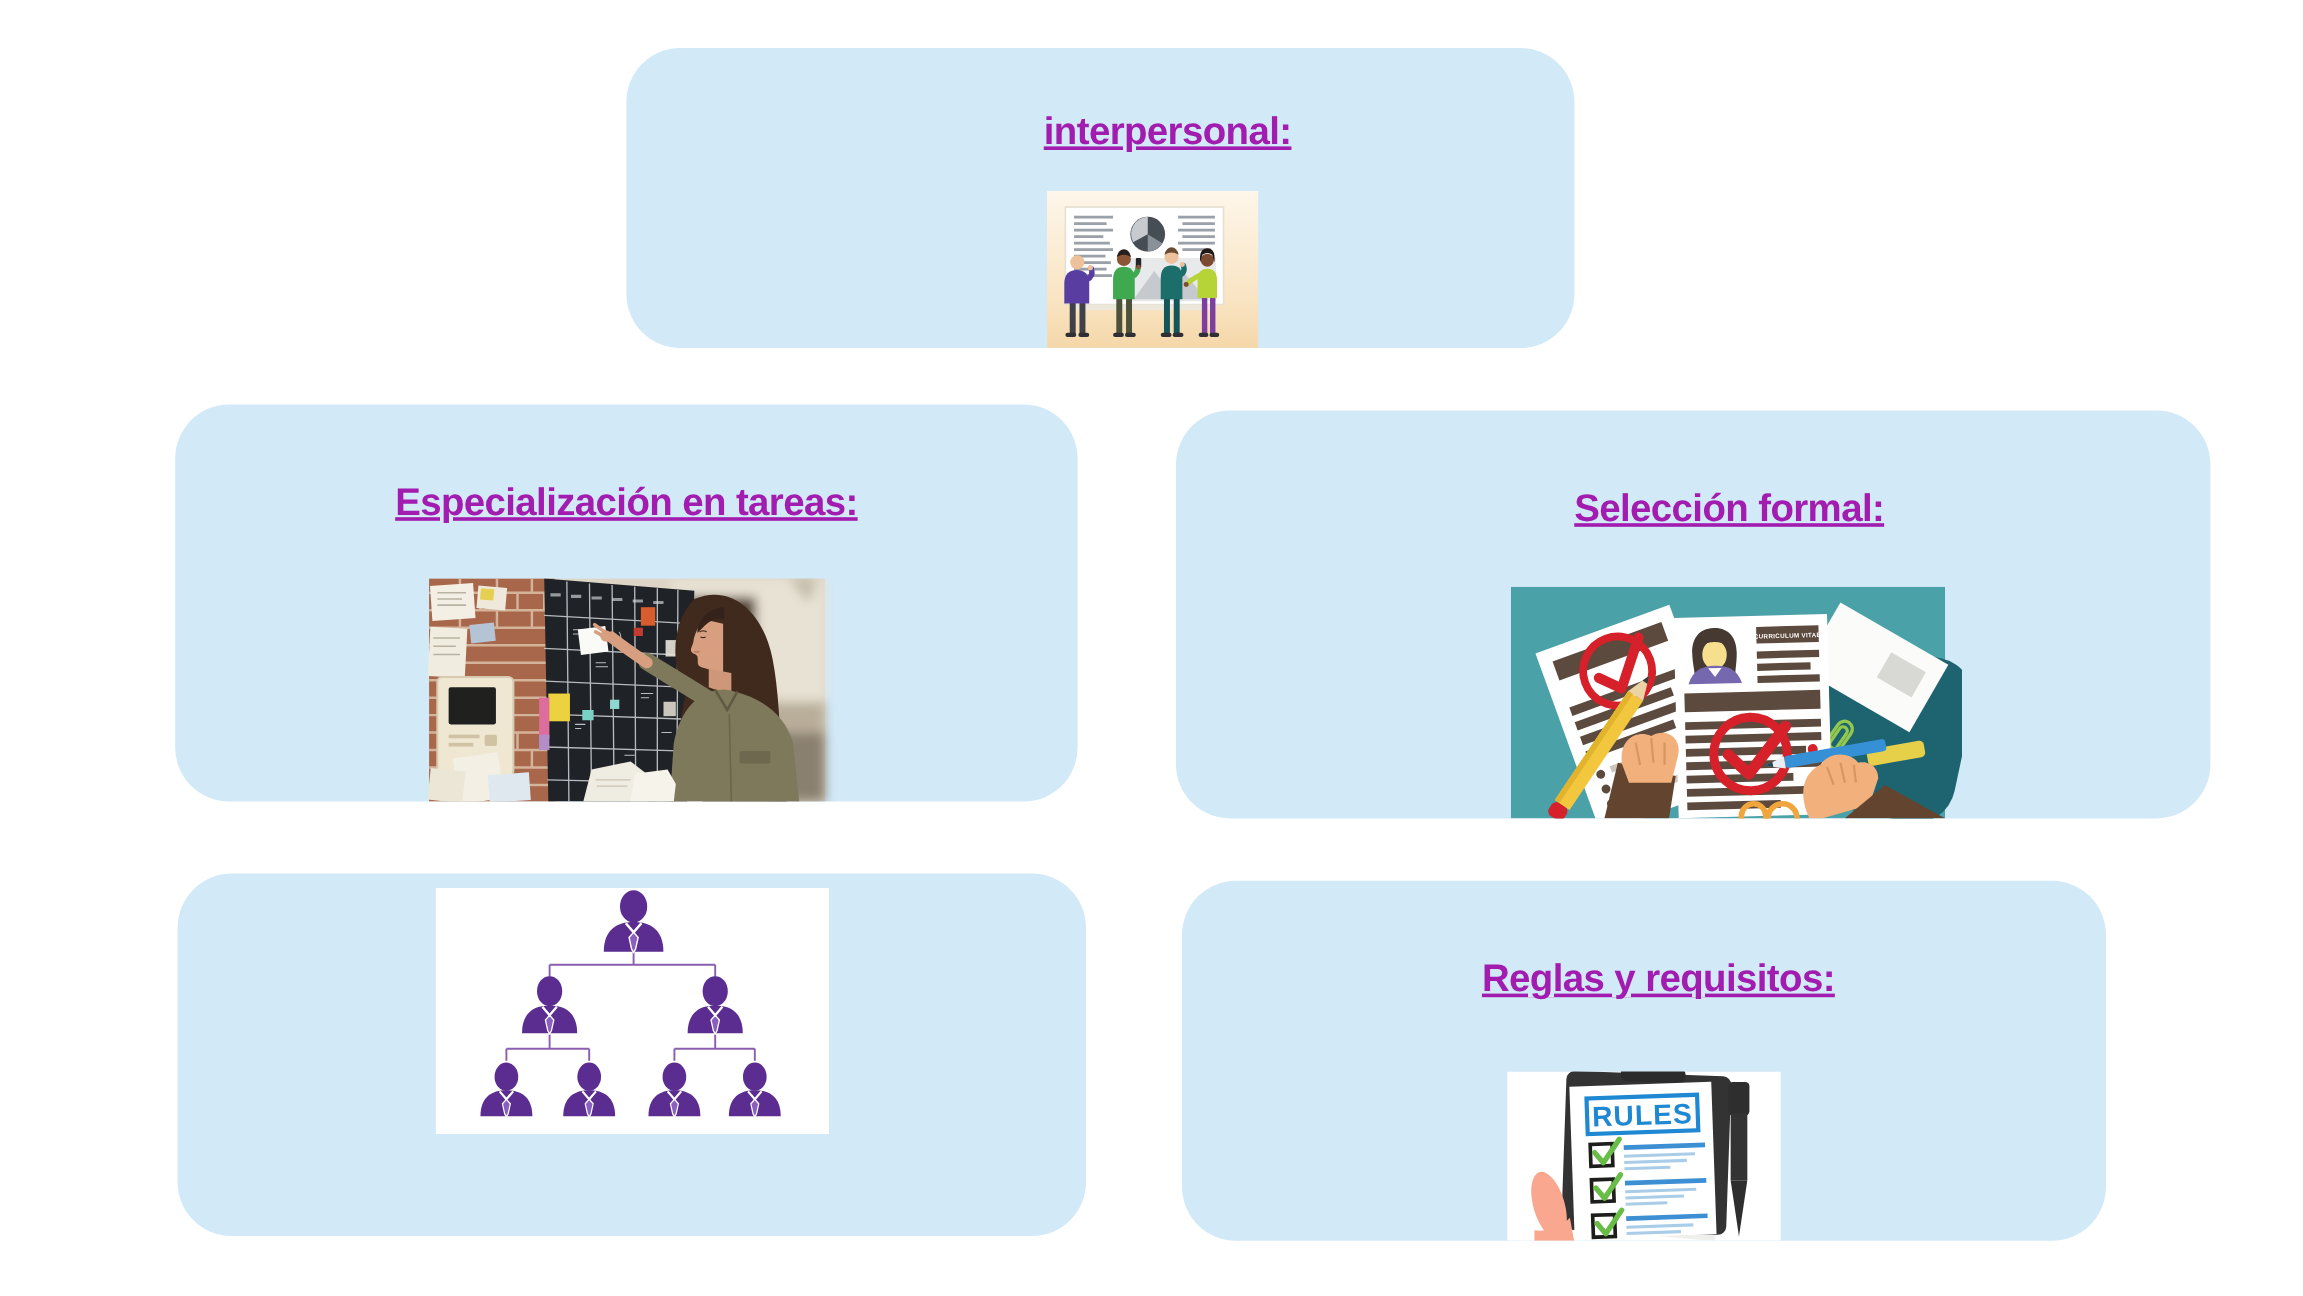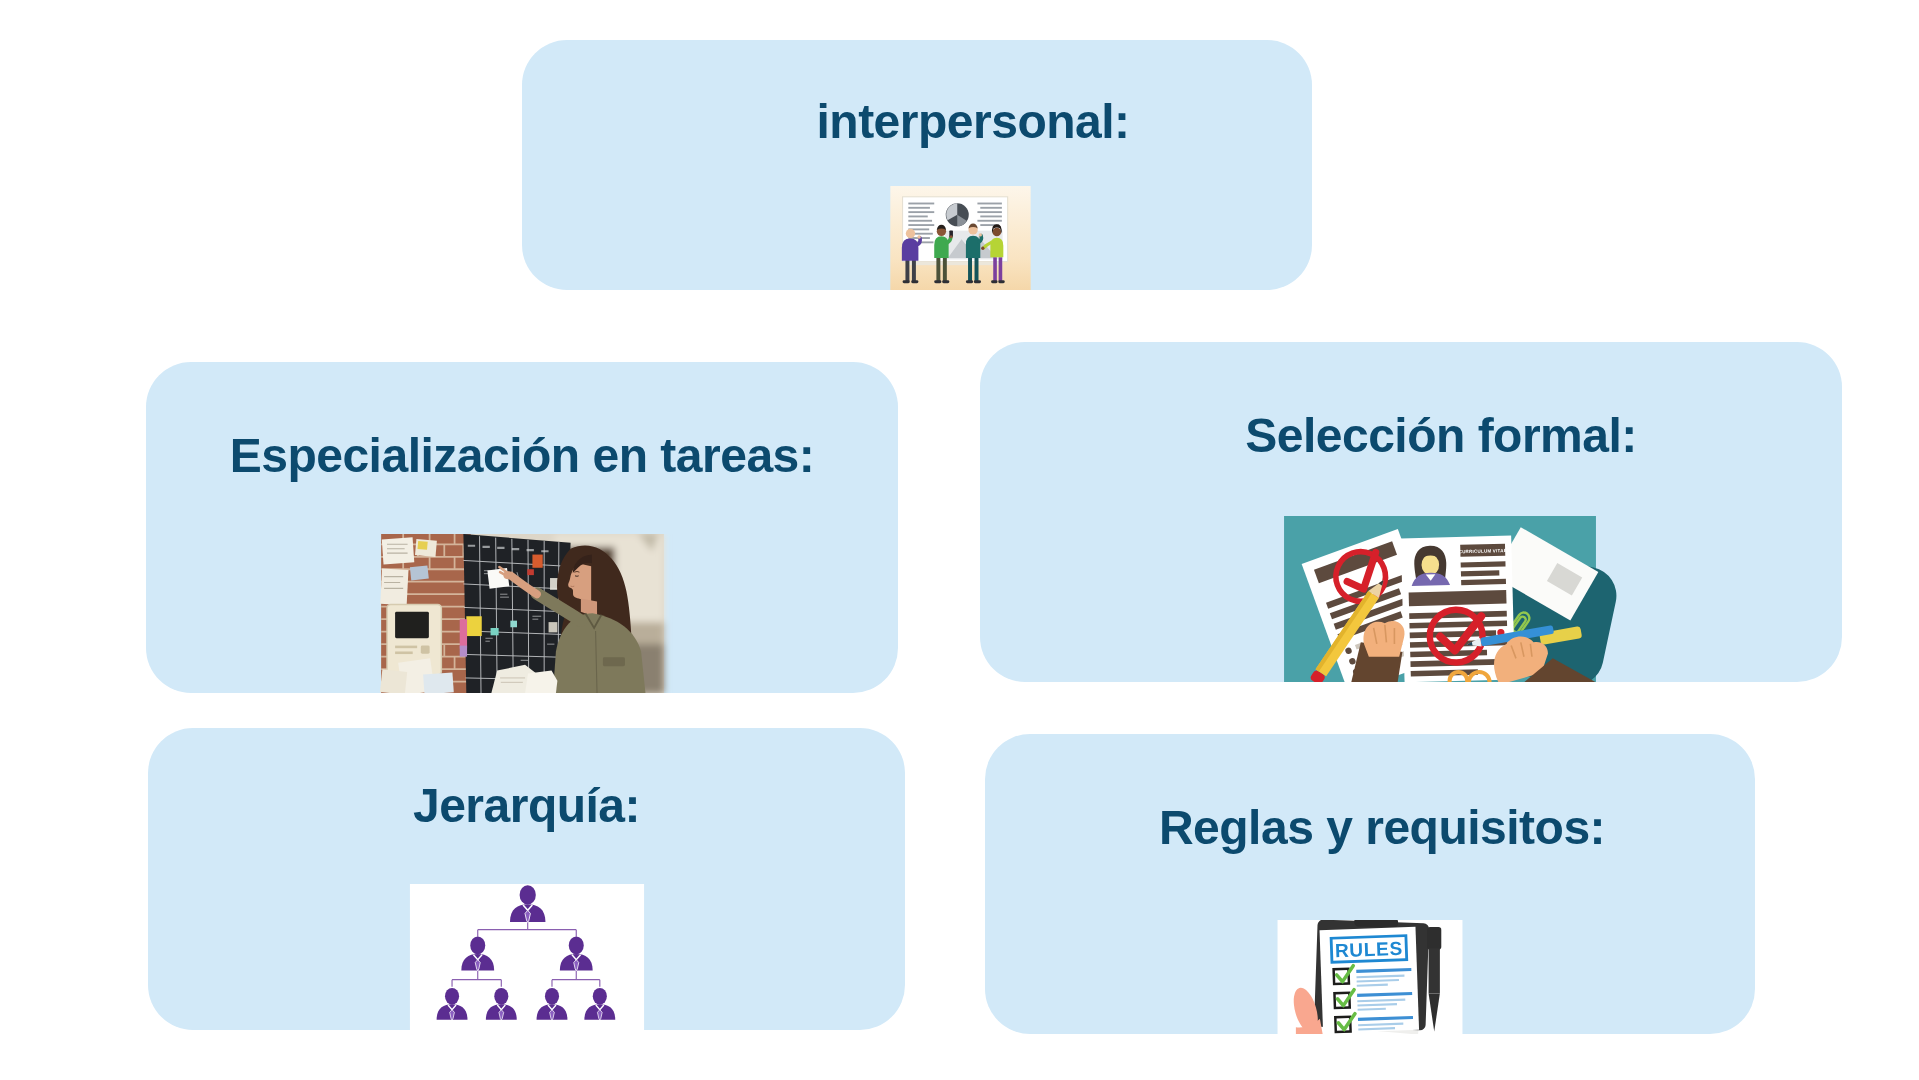--- a/index.html
+++ b/index.html
@@ -8,30 +8,30 @@
     background:#ffffff;
     font-family:"Liberation Sans", sans-serif;
   }
   .card{
     position:absolute;
     background:#d2e9f8;
     border-radius:45px;
     display:flex;flex-direction:column;align-items:center;
   }
   .card-title{
-    font-size:48px;line-height:52px;font-weight:700;color:#0c4a6e;
-    letter-spacing:-0.5px;white-space:nowrap;
+    font-size:32px;line-height:52px;font-weight:700;color:#a21caf;
+    letter-spacing:-0.5px;white-space:nowrap;text-decoration:underline;
   }
   .illo{display:block;}
 
   .card-interpersonal{left:522px;top:40px;width:790px;height:250px;}
   .card-interpersonal .card-title{padding-top:16px;transform:translateX(56px);}
   .card-interpersonal .illo{margin-top:-2px;transform:translateX(43px);}
 
-  .card-especializacion{left:146px;top:337px;width:752px;height:331px;margin-top:25px;}
+  .card-especializacion{left:146px;top:337px;width:752px;height:331px;}
   .card-especializacion .card-title{padding-top:28px;}
   .card-especializacion .illo{margin-top:12px;}
 
   .card-seleccion{left:980px;top:342px;width:862px;height:340px;}
   .card-seleccion .card-title{padding-top:28px;transform:translateX(30px);}
   .card-seleccion .illo{margin-top:14px;transform:translateX(29px);}
 
   .card-jerarquia{left:148px;top:728px;width:757px;height:302px;}
   .card-jerarquia .card-title{padding-top:12px;}
   .card-jerarquia .illo{margin-top:12px;}
@@ -320,21 +320,20 @@
         <path d="M300 208 L336 178 L390 208 Z" fill="#63452f"></path>
       </g>
       <g fill="none" stroke="#f0a63c" stroke-width="5">
         <circle cx="218" cy="206" r="11"></circle>
         <circle cx="244" cy="208" r="13"></circle>
       </g>
     </svg>
   </section>
 
   <section class="card card-jerarquia">
-    <h2 class="card-title">Jerarquía:</h2>
     <svg class="illo" width="328" height="205" viewBox="0 0 328 205">
       <rect width="328" height="205" fill="#ffffff"></rect>
       <defs>
         <g id="p4">
           <ellipse cx="0" cy="-21" rx="10.5" ry="12.5" fill="#5b2d91"></ellipse>
           <path d="M-23 14 C-23 -3 -13 -9 0 -9 C13 -9 23 -3 23 14 Z" fill="#5b2d91"></path>
           <path d="M-6 -8 L0 -1 L6 -8" fill="none" stroke="#ffffff" stroke-width="2"></path>
           <path d="M0 -1 L3.5 3 L1.5 12 L0 14.5 L-1.5 12 L-3.5 3 Z" fill="#8a5fc0" stroke="#ffffff" stroke-width="1.1"></path>
         </g>
       </defs>

